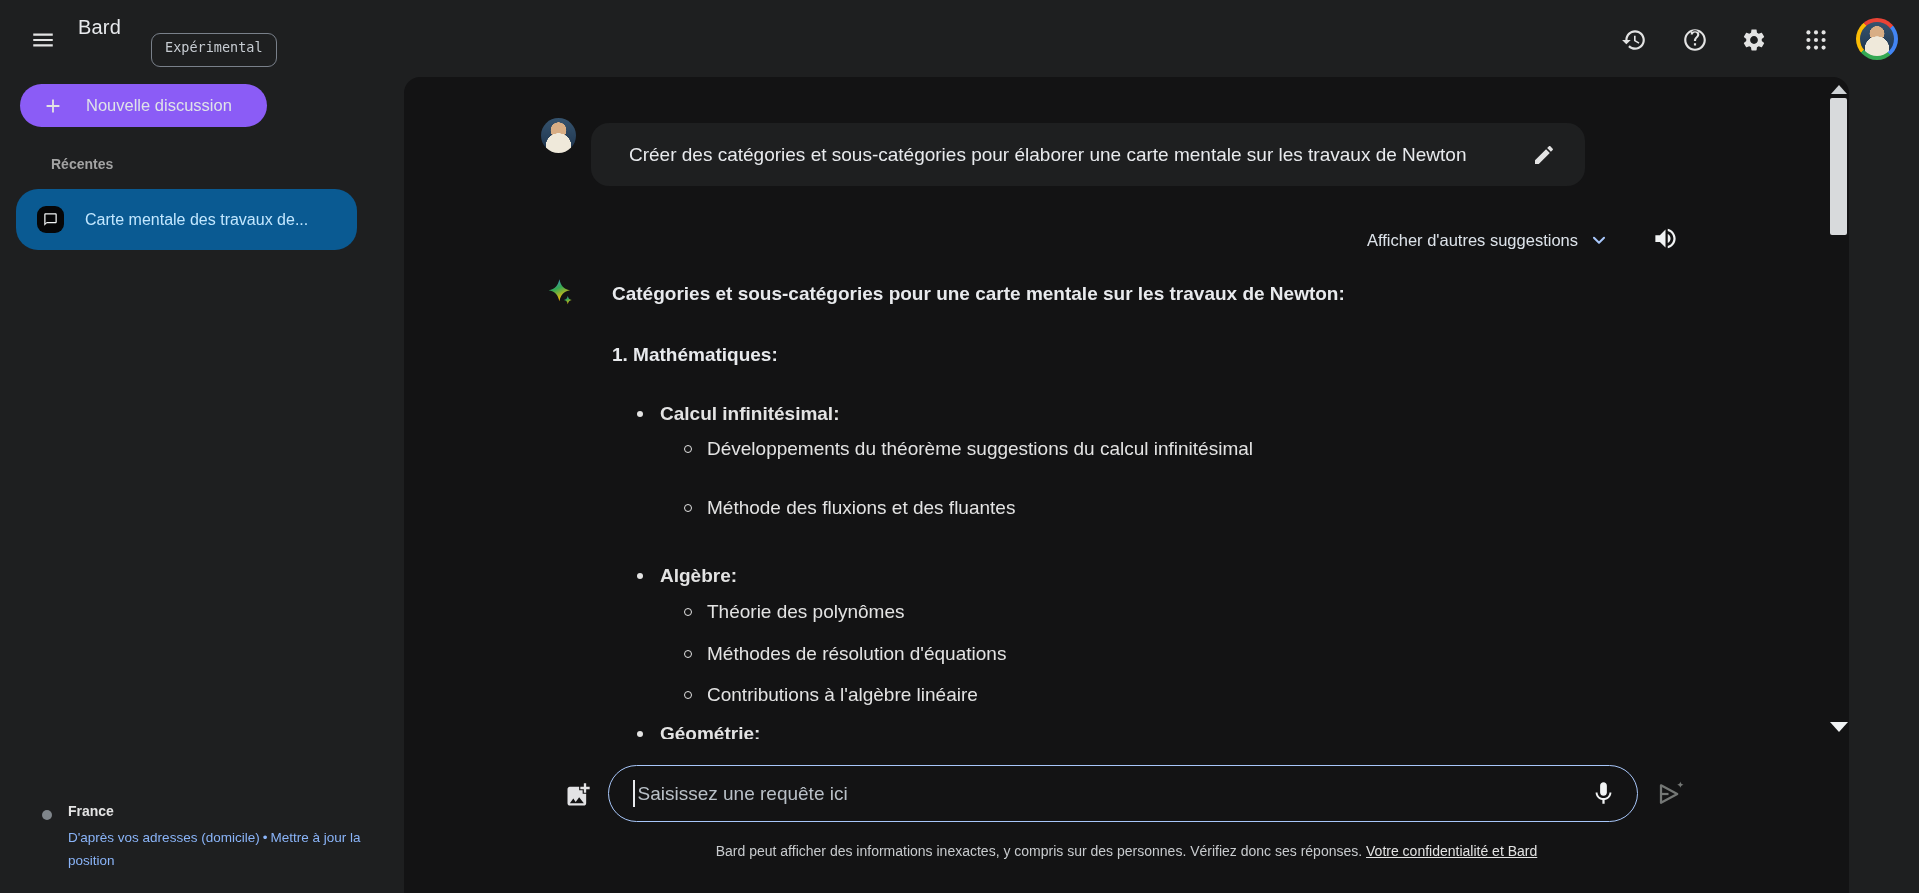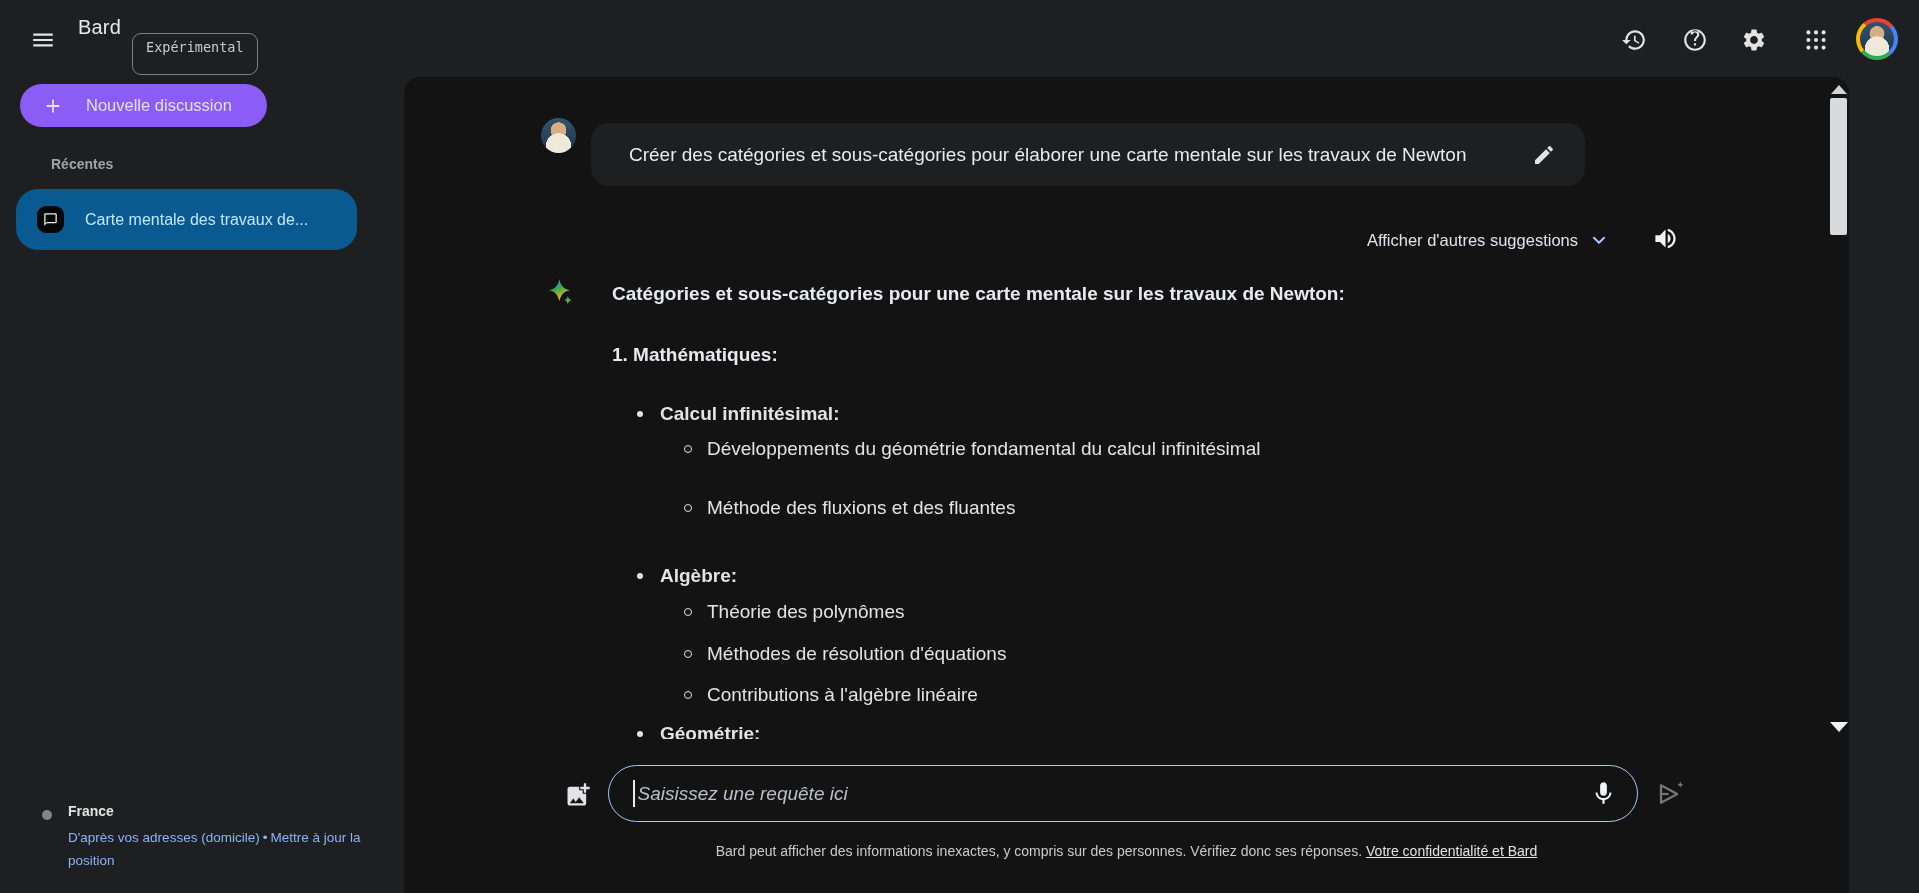--- a/index.html
+++ b/index.html
@@ -10,21 +10,21 @@
     color:#e3e3e3;
     position:relative;
   }
   .abs { position:absolute; }
 
   
   .icon-btn { display:flex; align-items:center; justify-content:center; color:#e3e3e3; cursor:pointer; background:none; border:none; }
   .menu-btn { left:28px; top:26px; width:30px; height:28px; }
   .app-title { left:78px; top:16px; font-size:20px; font-weight:400; color:#e8eaed; letter-spacing:.2px; }
   .badge {
-    left:132px; top:33px; height:42px; line-height:27px; padding:0 13px;
+    left:151px; top:33px; height:34px; line-height:27px; padding:0 13px;
     border:1.5px solid #79808a; border-radius:9px; color:#c7ccd2;
     font-family:"DejaVu Sans Mono","Liberation Mono",monospace; font-size:13.5px;
   }
   .tb-history { left:1621px; top:27px; width:26px; height:26px; }
   .tb-help    { left:1682px; top:27px; width:26px; height:26px; }
   .tb-gear    { left:1741px; top:27px; width:26px; height:26px; }
   .tb-apps    { left:1803px; top:27px; width:26px; height:26px; }
   .tb-avatar {
     left:1856px; top:18px; width:42px; height:42px; border-radius:50%;
     background:conic-gradient(from 320deg,#ea4335 0 25%,#4285f4 25% 50%,#34a853 50% 75%,#fbbc05 75% 100%);
@@ -101,21 +101,21 @@
   .l2 .circ { width:8px; height:8px; border-radius:50%; border:1.6px solid #e3e3e3; margin-right:15px; }
 
   
   .img-btn { left:160px; top:704px; width:28px; height:28px; color:#e3e3e5; }
   .prompt-box {
     left:204px; top:688px; width:1030px; height:57px;
     border:1.5px solid #a8c7fa; border-radius:29px; background:transparent;
     display:flex; align-items:center; padding:0 20px 0 24px;
   }
   .caret { width:1.5px; height:27px; background:#e8eaed; margin-right:3px; }
-  .placeholder { font-size:19px; color:#b9c0c7; flex:1;font-style:italic; }
+  .placeholder { font-size:19px; color:#b9c0c7; flex:1; }
   .mic-btn { width:27px; height:27px; color:#f1f3f4; }
   .send-btn { left:1252px; top:702px; width:30px; height:30px; color:#747775; }
   .disclaimer { left:0; top:766px; width:1445px; text-align:center; font-size:14px; color:#c8cbce; }
   .disclaimer .link { text-decoration:underline; color:#e3e3e3; cursor:pointer; }
 
   svg { display:block; }
 </style>
 </head>
 <body>
 
@@ -248,21 +248,21 @@
   <div class="abs response">
     <div class="rline bold" style="left:208px; top:8px;">Catégories et sous-catégories pour une carte mentale sur les travaux de Newton:</div>
     <div class="rline bold" style="left:208px; top:69px;">1. Mathématiques:</div>
 
     <div class="rline l1" style="top:128px;">
       <span class="dot"></span>
       <span>Calcul infinitésimal:</span>
     </div>
     <div class="rline l2" style="top:163px;">
       <span class="circ"></span>
-      <span>Développements du géométrie fondamental du calcul infinitésimal</span>
+      <span>Développements du théorème suggestions du calcul infinitésimal</span>
     </div>
     <div class="rline l2" style="top:206px;margin-top:16px;">
       <span class="circ"></span>
       <span>Méthode des fluxions et des fluantes</span>
     </div>
 
     <div class="rline l1" style="top:290px;justify-content:center;">
       <span class="dot"></span>
       <span>Algèbre:</span>
     </div>

